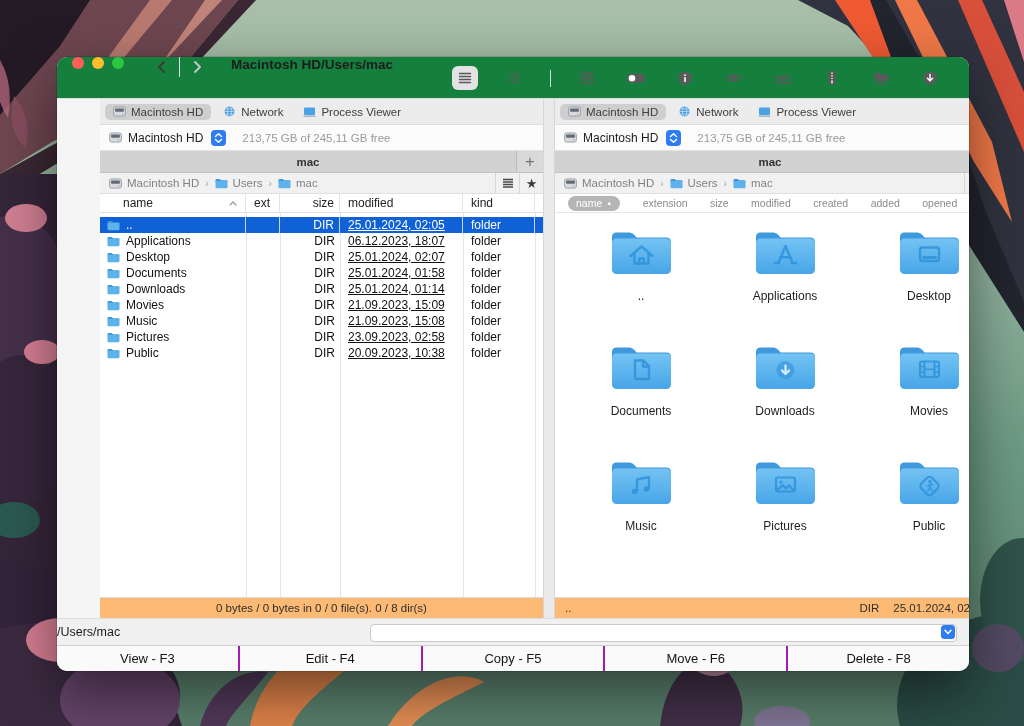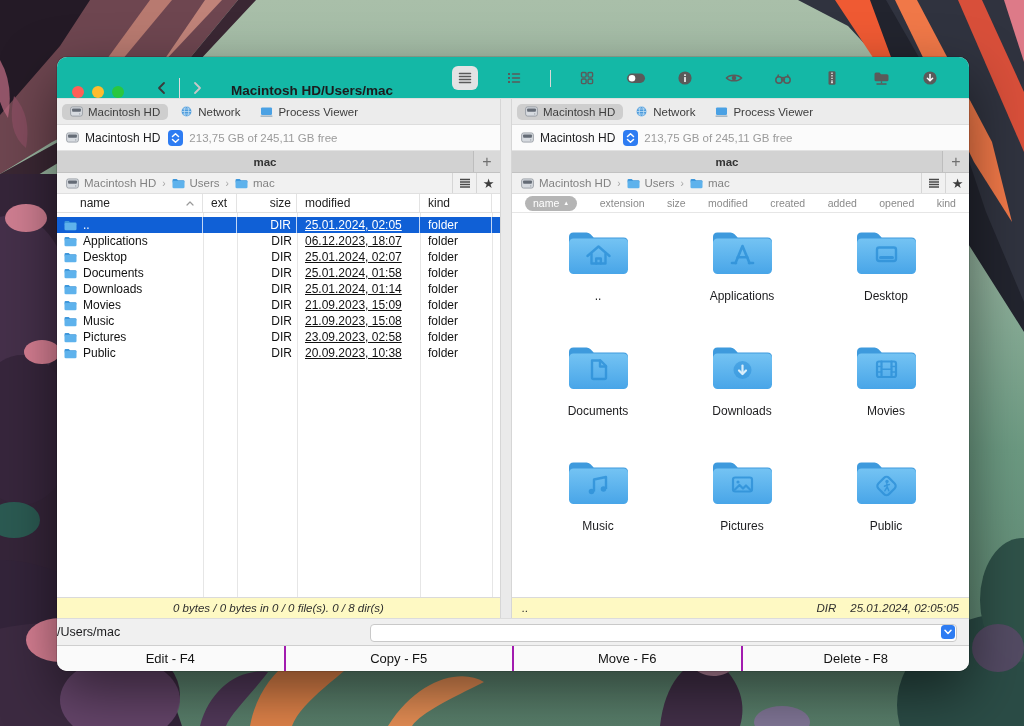--- a/index.html
+++ b/index.html
@@ -6,50 +6,50 @@
   html,body { width:1024px; height:726px; overflow:hidden; font-family:"Liberation Sans", sans-serif; }
   .stage { position:relative; width:1024px; height:726px; overflow:hidden; }
   .wallpaper { position:absolute; inset:0; z-index:0; }
 
   
   .window { position:absolute; left:57px; top:57px; width:912px; height:614px; z-index:2;
     background:#f5f5f5; border-radius:10px; overflow:hidden; display:flex; flex-direction:column;
     box-shadow:0 22px 55px rgba(0,0,0,.5), 0 0 0 1px rgba(0,0,0,.12); }
 
   
-  .titlebar { height:42px; flex:0 0 42px; background:#14b8a6; border-bottom:1px solid #dedede;
-    display:flex; align-items:flex-end; position:relative; }
+  .titlebar { height:42px; flex:0 0 42px; background:#15803d; border-bottom:1px solid #dedede;
+    display:flex; align-items:flex-start; position:relative; }
   .traffic { display:flex; gap:8px; margin-left:15px; }
   .tl { width:12px; height:12px; border-radius:50%; }
   .tl.red{ background:#ff5f57; } .tl.yellow{ background:#febc2e; } .tl.green{ background:#29c73f; }
   .nav { display:flex; align-items:center; margin-left:30px; gap:9px; }
   .nav svg { display:block; }
   .nav-divider { width:1px; height:20px; background:#dcdcdc; }
   .win-title { font-size:13.5px; font-weight:bold; color:#1c1c1e; margin-left:26px; white-space:nowrap; }
   .toolbar { position:absolute; right:26px; top:0; height:42px; display:flex; align-items:center; gap:23px; }
   .tb-btn { display:flex; align-items:center; justify-content:center; width:26px; height:24px; border-radius:6px; }
   .tb-btn.active { background:#e3e3e4; }
   .tb-sep { width:1px; height:17px; background:#d8d8d8; }
 
   
-  .main { flex:1; display:flex; min-height:0; }
+  .main { flex:1; display:flex; min-height:0;padding-left:43px; }
   .pane { display:flex; flex-direction:column; background:#fff; min-width:0; }
   .pane.left { width:443px; flex:0 0 443px; }
   .pane.right { width:457px; flex:0 0 457px; }
   .splitter { width:12px; flex:0 0 12px; background:#eaeaea; border-left:1px solid #d6d6d6; border-right:1px solid #d6d6d6; }
 
   
   .tabstrip { height:26px; flex:0 0 26px; background:#ececec; border-bottom:1px solid #dddddd;
     display:flex; align-items:center; gap:4px; padding-left:5px; font-size:11.5px; color:#3d3d3d; }
   .ptab { display:flex; align-items:center; gap:5px; padding:2px 8px; border-radius:5px; white-space:nowrap; }
   .ptab.sel { background:#cecece; }
   .volrow { height:26px; flex:0 0 26px; background:#fbfbfb; border-bottom:1px solid #e2e2e2;
     display:flex; align-items:center; padding-left:9px; gap:6px; }
   .vol-name { font-size:12px; color:#1d1d1f; }
-  .vol-free { font-size:11.5px; color:#9b9b9b; }
+  .vol-free { font-size:11.5px; color:#9b9b9b; margin-left:10px; }
   .stepper { width:15px; height:16px; border-radius:4px; background:#2e7cf2; display:flex; flex-direction:column; align-items:center; justify-content:center; margin-left:2px; }
   .foldertab { height:22px; flex:0 0 22px; background:#d2d2d2; border-bottom:1px solid #c2c2c2; display:flex; align-items:stretch; }
   .ft-label { flex:1; display:flex; align-items:center; justify-content:center; font-size:11.5px; font-weight:bold; color:#333; }
   .ft-add { width:27px; flex:0 0 27px; border-left:1px solid #bdbdbd; background:#d9d9d9; display:flex; align-items:center; justify-content:center; font-size:16px; font-weight:300; color:#707070; }
   .crumbrow { height:21px; flex:0 0 21px; background:#f1f1f1; border-bottom:1px solid #e0e0e0;
     display:flex; align-items:center; padding-left:9px; font-size:11.5px; color:#828282; }
   .crumb { display:flex; align-items:center; gap:5px; white-space:nowrap; }
   .crumb-sep { margin:0 6px; color:#a5a5a5; font-size:10px; }
   .crumb-tools { margin-left:auto; display:flex; align-items:stretch; height:100%; }
   .crumb-tool { width:24px; border-left:1px solid #d6d6d6; display:flex; align-items:center; justify-content:center; }
@@ -83,22 +83,22 @@
   
   .rheader { height:19px; flex:0 0 19px; background:#fff; border-bottom:1px solid #e6e6e6;
     display:flex; align-items:center; justify-content:space-between; padding:0 13px; font-size:10.5px; color:#8a8a8a; }
   .rh-pill { background:#b5b5b5; color:#fff; border-radius:8px; padding:1.5px 8px; display:flex; align-items:center; gap:4px; font-size:10.5px; }
   .rh-pill .tri { font-size:6px; line-height:1; }
   .icon-grid { flex:1; background:#fff; display:grid; grid-template-columns:repeat(3,144px); grid-auto-rows:115px; padding:14px 0 0 14px; overflow:hidden; }
   .gitem { display:flex; flex-direction:column; align-items:center; }
   .gitem .glabel { margin-top:10px; font-size:12px; color:#1d1d1f; }
 
   
-  .statusbar { height:21px; flex:0 0 21px; background:#fef9c3; border-top:1px solid #dadada;
-    display:flex; align-items:center; font-size:11.5px; color:#2e2e2e;font-style:italic; }
+  .statusbar { height:21px; flex:0 0 21px; background:#fdba74; border-top:1px solid #dadada;
+    display:flex; align-items:center; font-size:11.5px; color:#2e2e2e; }
   .statusbar.center { justify-content:center; }
   .statusbar.split { justify-content:space-between; padding:0 10px; }
   .st-right { display:flex; gap:14px; }
 
   
   .cmdrow { height:27px; flex:0 0 27px; background:#f0f0f0; display:flex; align-items:center; border-top:1px solid #dcdcdc; }
   .cmd-label { width:305px; text-align:left; font-size:12.5px; color:#1c1c1e; flex:0 0 305px; }
   .cmd-fieldwrap { flex:1; margin:0 12px 0 8px; position:relative; }
   .cmd-input { width:100%; height:18px; border:1px solid #c9c9c9; border-radius:4px; background:#fff; font-size:12px; padding:0 20px 0 6px; outline:none; font-family:"Liberation Sans",sans-serif; }
   .cmd-drop { position:absolute; right:2px; top:2px; width:14px; height:14px; border-radius:3.5px; background:#2e7cf2; display:flex; align-items:center; justify-content:center; }
@@ -854,19 +854,20 @@
         <input class="cmd-input" type="text" value="" style="">
         <span class="cmd-drop">
           <svg width="8" height="6" viewBox="0 0 8 6">
               <path d="M1 1.2 L4 4.5 L7 1.2" fill="none" stroke="#fff" stroke-width="1.5" stroke-linecap="round" stroke-linejoin="round"></path>
             </svg>
         </span>
       </span>
     </div>
 
     <div class="fnrow">
+      <span class="fnbtn">View - F3</span>
       <span class="fnbtn">Edit - F4</span>
       <span class="fnbtn">Copy - F5</span>
       <span class="fnbtn">Move - F6</span>
       <span class="fnbtn">Delete - F8</span>
     </div>
   </div>
 </div>
 
 </body></html>

